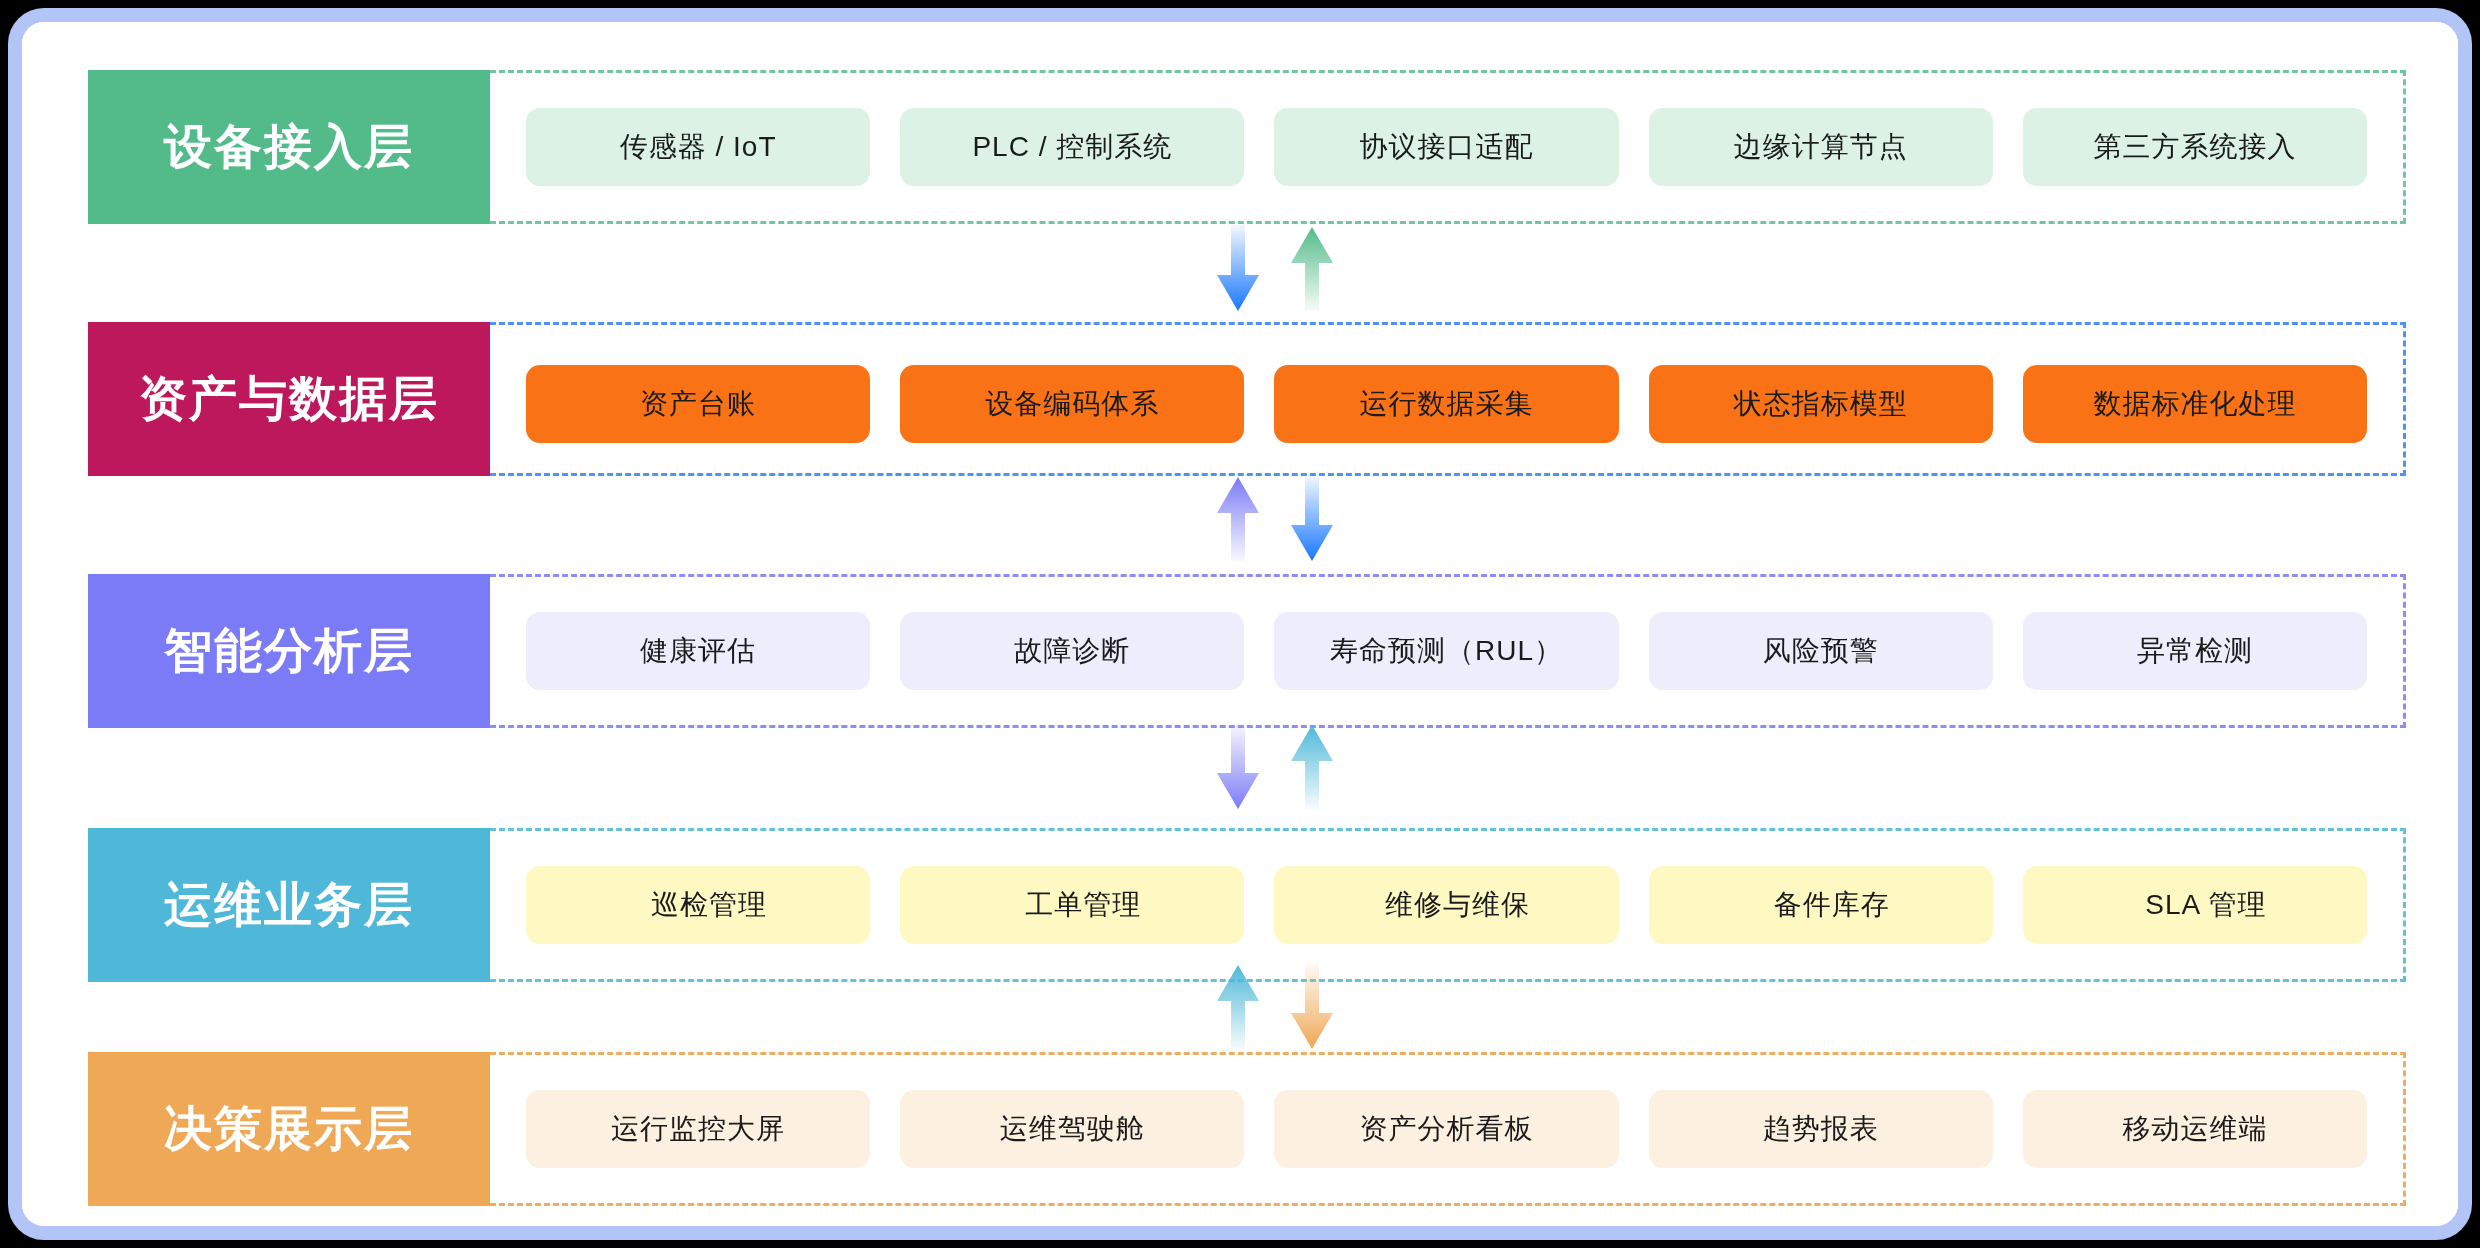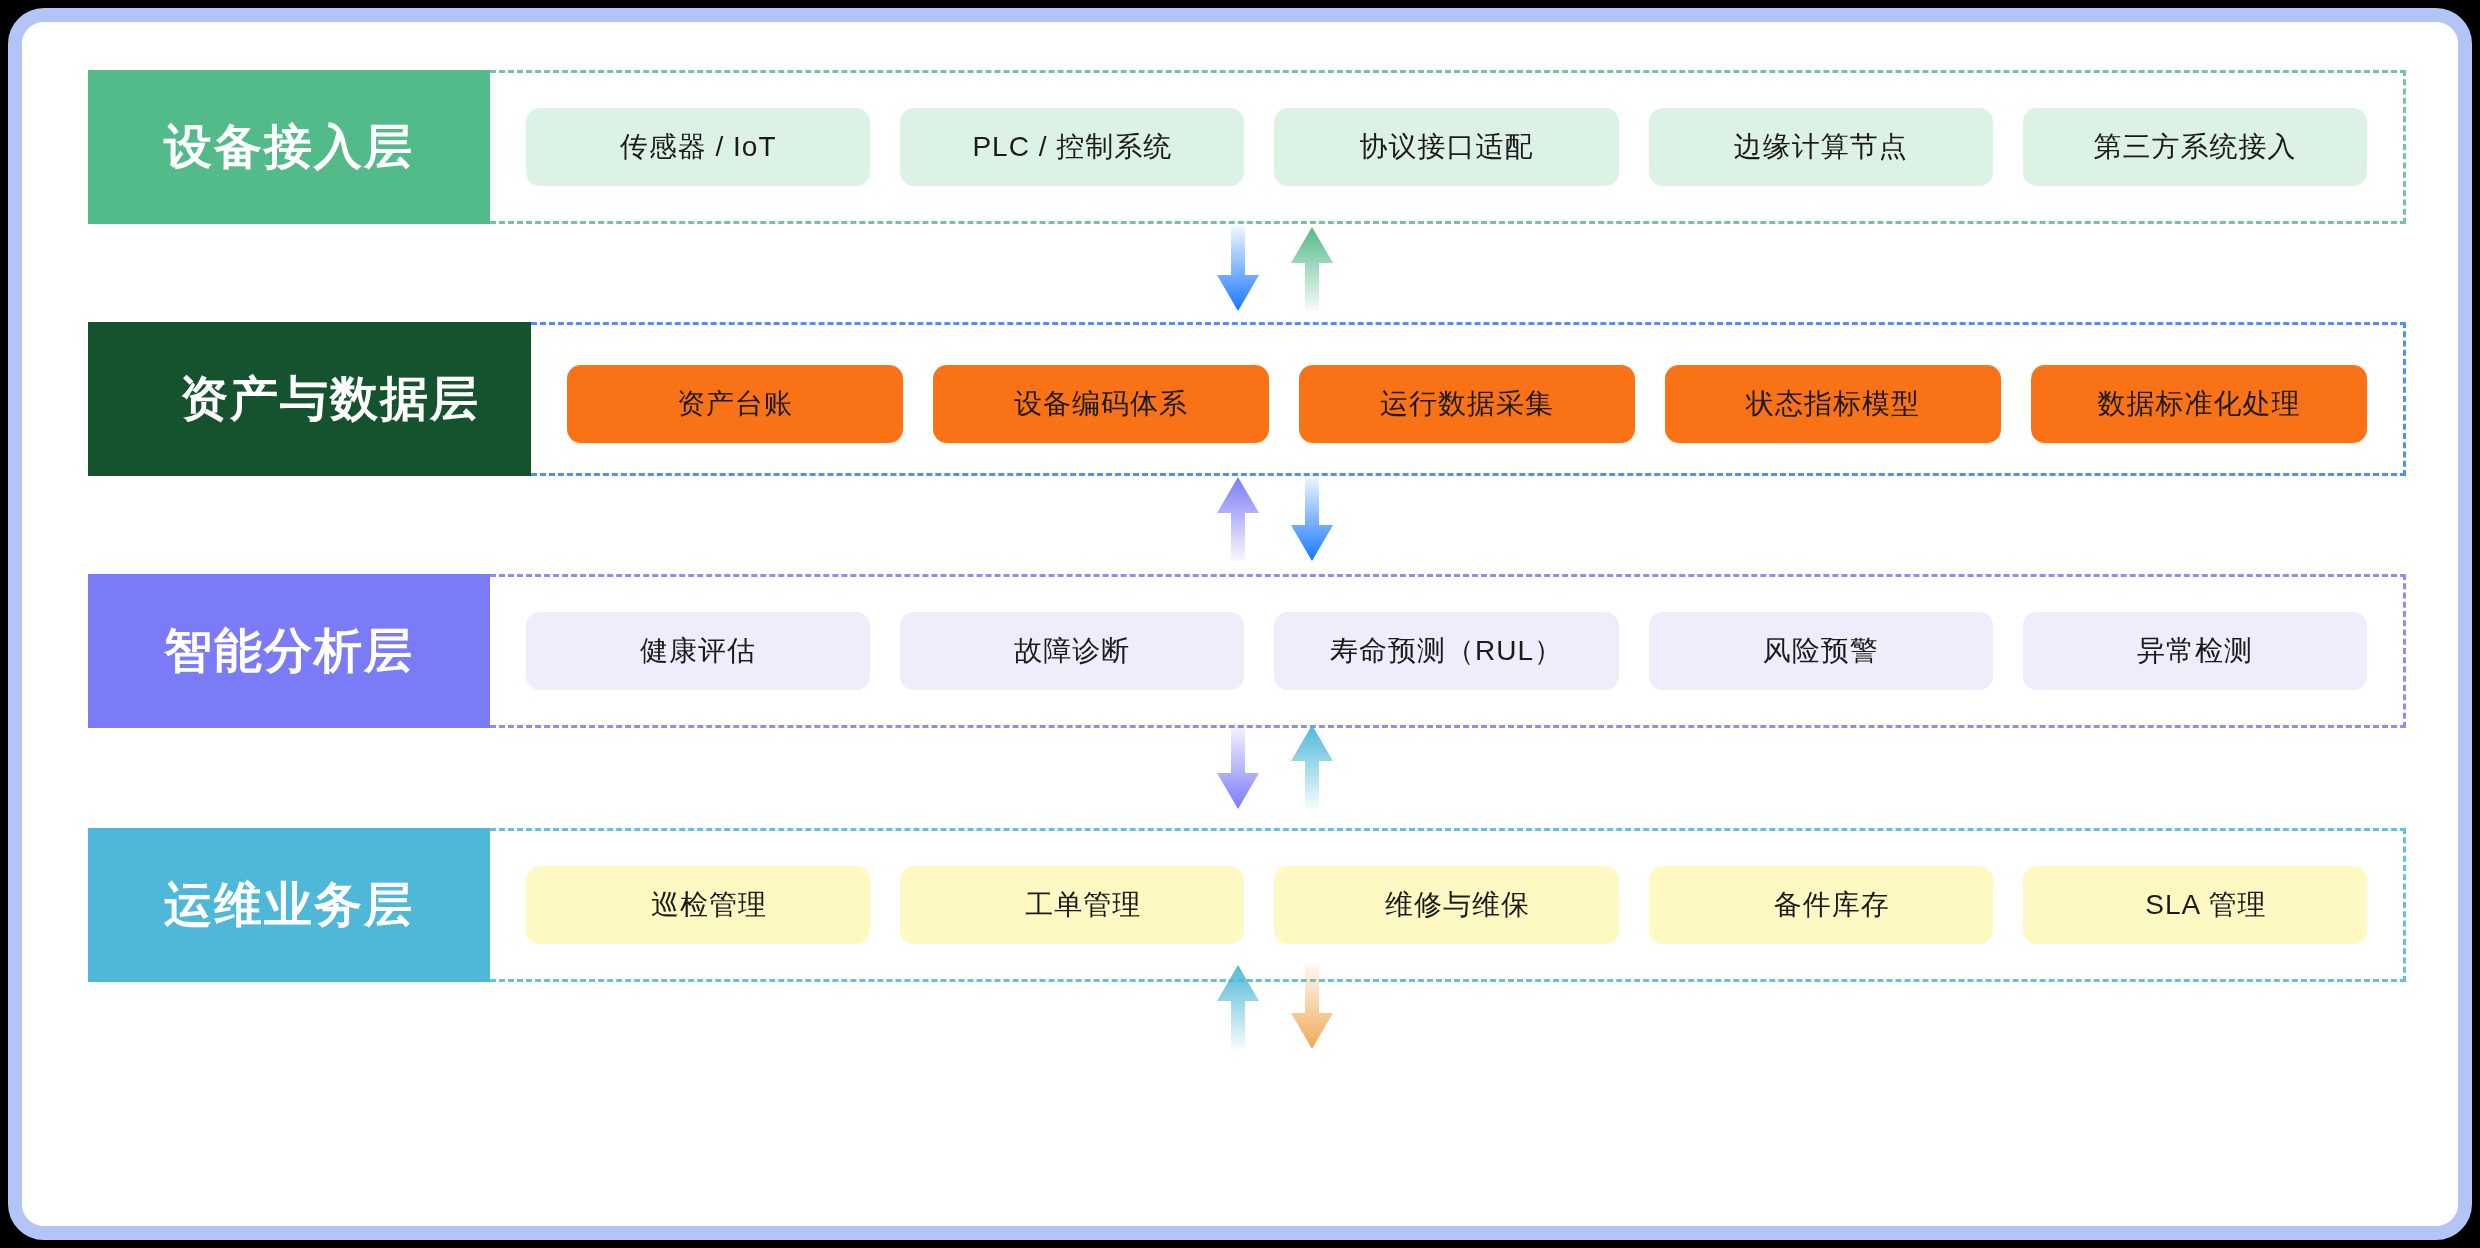--- a/index.html
+++ b/index.html
@@ -83,21 +83,21 @@
     color: #1b1b1b;
     white-space: nowrap;
     letter-spacing: 1px;
   }
 
   
   .row-device   .layer-label { background: #53bb8a; }
   .row-device   .layer-items { border-color: #71c6a0; }
   .row-device   .cell        { background: #dcf2e4; }
 
-  .row-asset    .layer-label { background: #14532d; padding-left: 41px; }
+  .row-asset    .layer-label { background: #be185d; }
   .row-asset    .layer-items { border-color: #4f92f2; }
   .row-asset    .cell        { background: #f97316; margin-top: 9px; }
 
   .row-analysis .layer-label { background: #7b7bf7; }
   .row-analysis .layer-items { border-color: #8d8df5; }
   .row-analysis .cell        { background: #ededfb; }
 
   .row-ops      .layer-label { background: #4fb8d8; text-align: center; }
   .row-ops      .layer-items { border-color: #64c0dc; }
   .row-ops      .cell        { background: #fef9c3; padding-left: 22px; }
@@ -257,15 +257,25 @@
         <defs>
           <linearGradient id="g3r" x1="0" y1="0" x2="0" y2="1">
             <stop offset="0%" stop-color="#efa855" stop-opacity="0.05"></stop>
             <stop offset="100%" stop-color="#efa855" stop-opacity="1"></stop>
           </linearGradient>
         </defs>
         <path d="M21 0 h14 v50 h14 L28 86 L7 50 h14 z" fill="url(#g3r)"></path>
       </svg>
     </div>
 
+    <div class="layer-row row-decision" id="row-4">
+      <div class="layer-label">决策展示层</div>
+      <div class="layer-items">
+        <div class="cell">运行监控大屏</div>
+        <div class="cell">运维驾驶舱</div>
+        <div class="cell">资产分析看板</div>
+        <div class="cell">趋势报表</div>
+        <div class="cell">移动运维端</div>
+      </div>
+    </div>
 
   </div>
 </div>
 
 </body></html>

